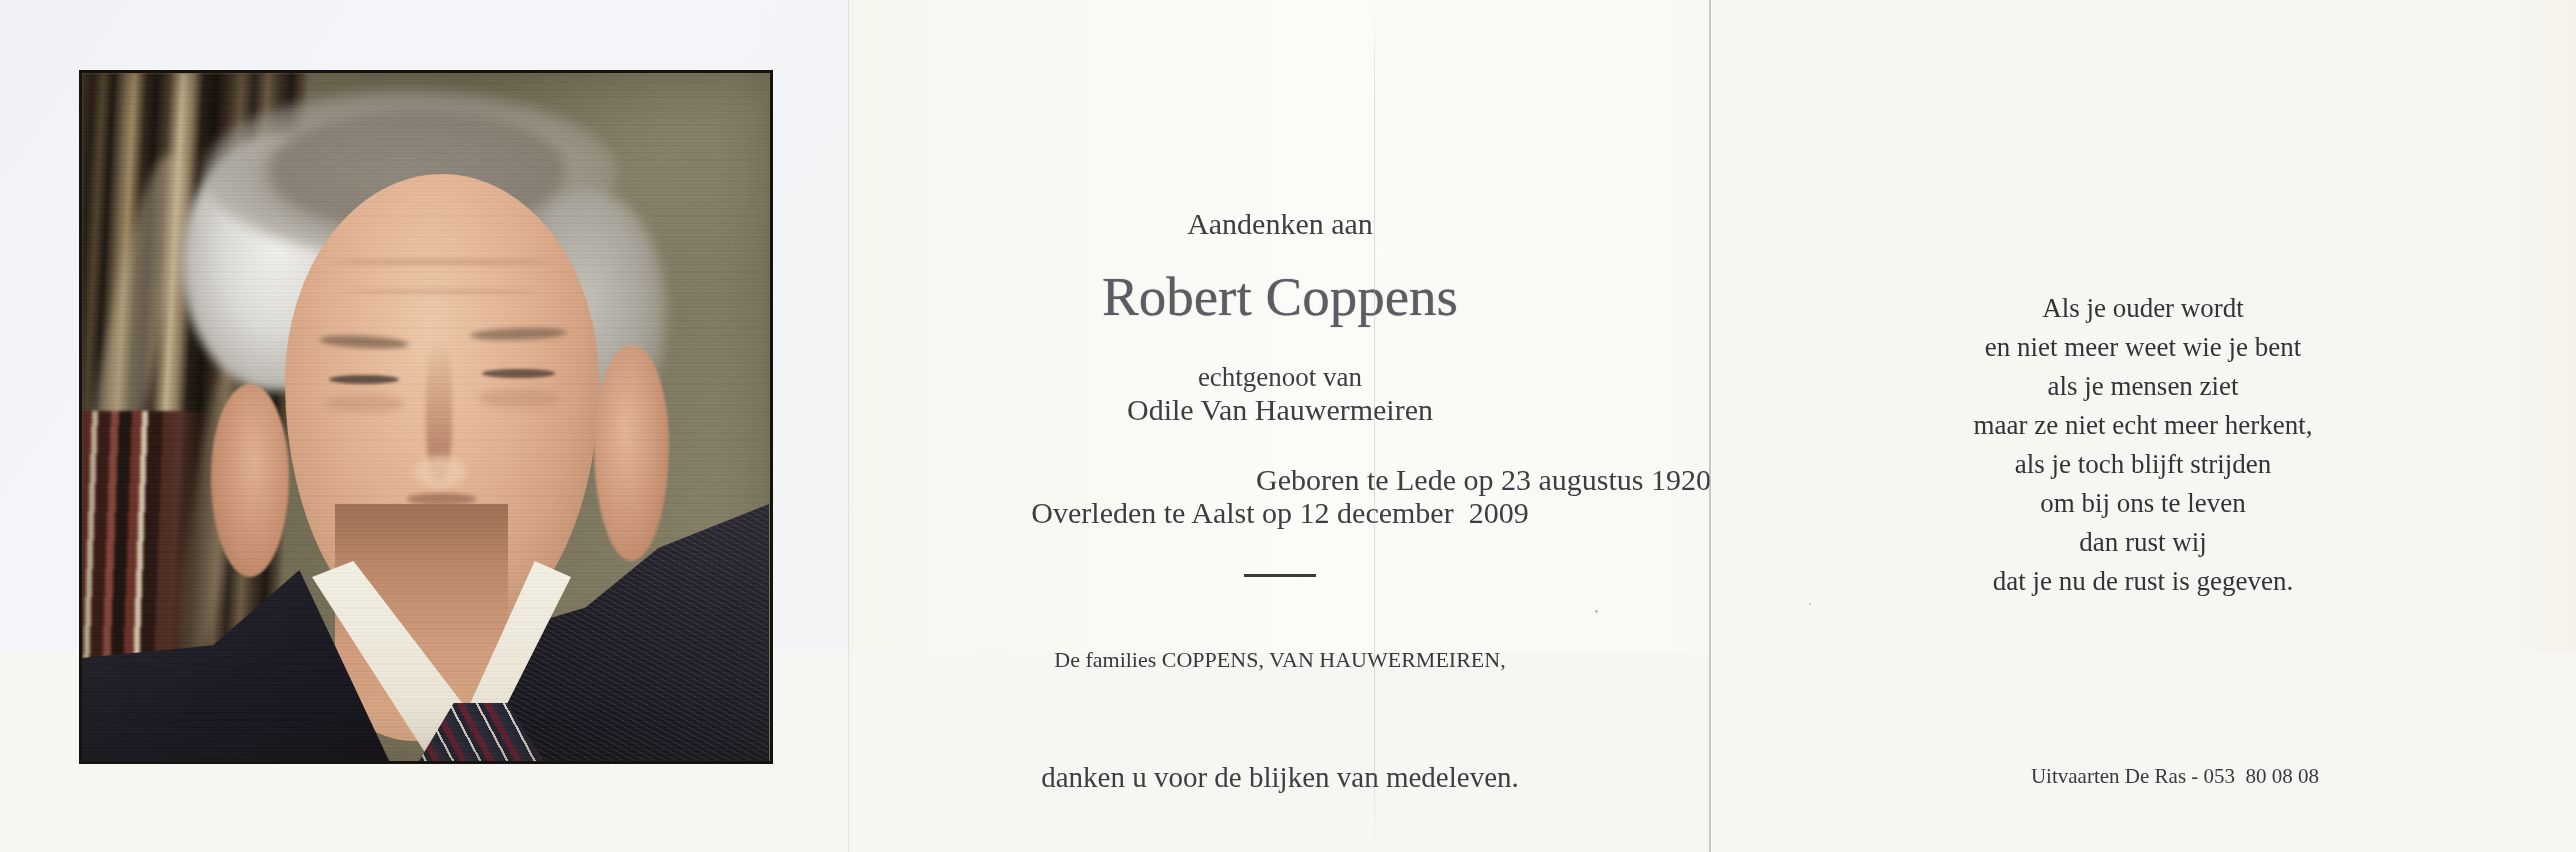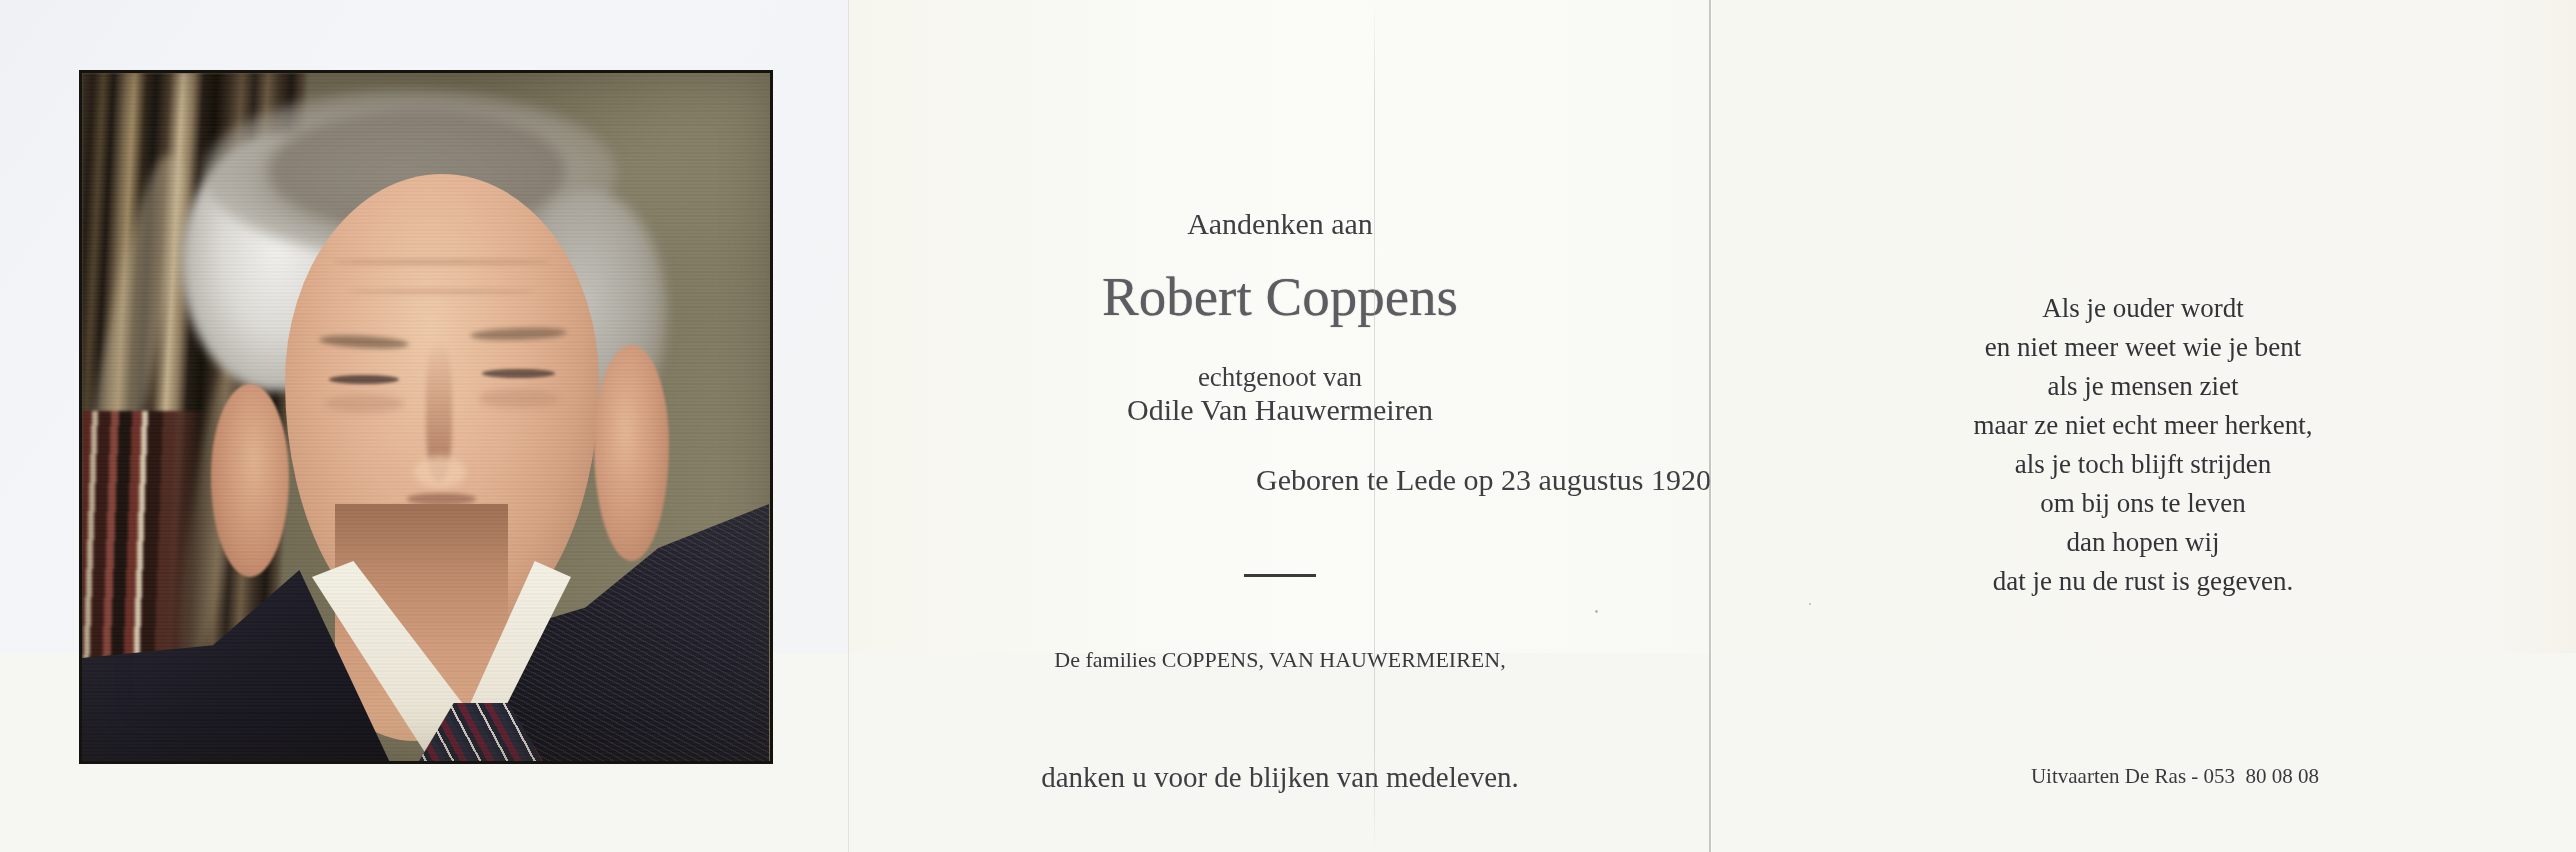--- a/index.html
+++ b/index.html
@@ -171,34 +171,35 @@
       <div class="layer" id="photo-vignette"></div>
     </div>
   </div>
 
   <div class="panel" id="panel-mid">
     <div class="tline t-intro">Aandenken aan</div>
     <div class="tline t-name">Robert Coppens</div>
     <div class="tline t-spouse">echtgenoot van</div>
     <div class="tline t-spousename">Odile Van Hauwermeiren</div>
     <div class="tline t-born">Geboren te Lede op 23 augustus 1920</div>
+    <div class="tline t-died">Overleden te Aalst op 12 december  2009</div>
     <div id="divider"></div>
     <div class="tline t-fam1">De families COPPENS, VAN HAUWERMEIREN,</div>
     <div class="tline t-thanks">danken u voor de blijken van medeleven.</div>
   </div>
 
   <div class="panel" id="panel-right">
     <div id="poem">
       <div>Als je ouder wordt</div>
       <div>en niet meer weet wie je bent</div>
       <div>als je mensen ziet</div>
       <div>maar ze niet echt meer herkent,</div>
       <div>als je toch blijft strijden</div>
       <div>om bij ons te leven</div>
-      <div>dan hopen wij</div>
+      <div>dan rust wij</div>
       <div>dat je nu de rust is gegeven.</div>
     </div>
     <div class="tline t-funeral">Uitvaarten De Ras - 053  80 08 08</div>
   </div>
 
   <div class="seam" id="seam-left"></div>
   <div class="seam" id="fold-mid"></div>
   <div class="seam" id="seam-right"></div>
   <div class="seam" id="seam-right-hl"></div>
 

